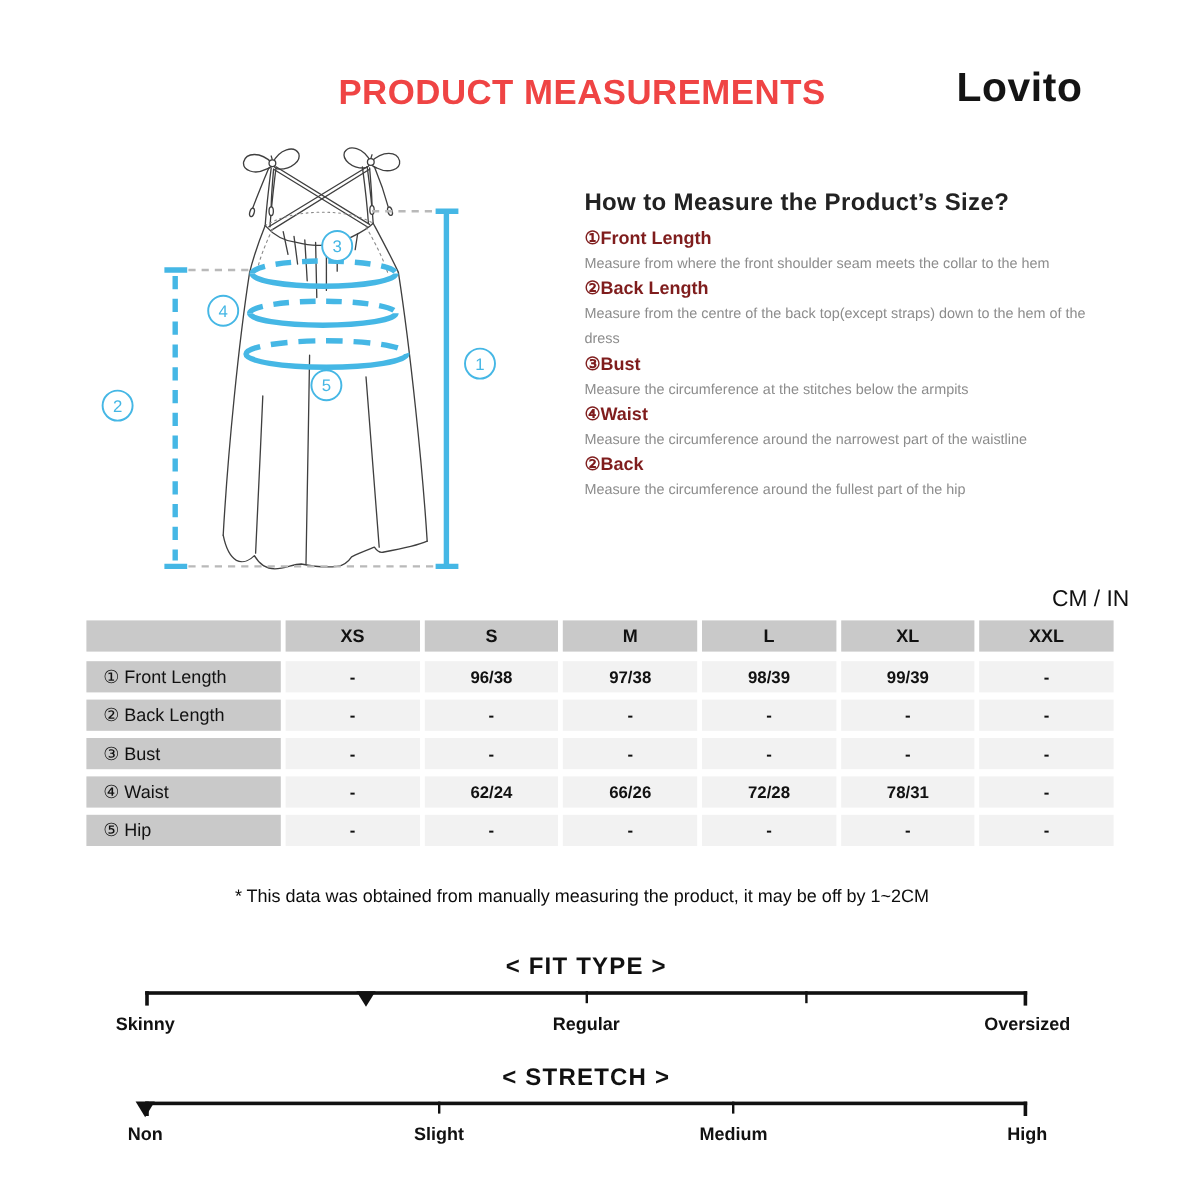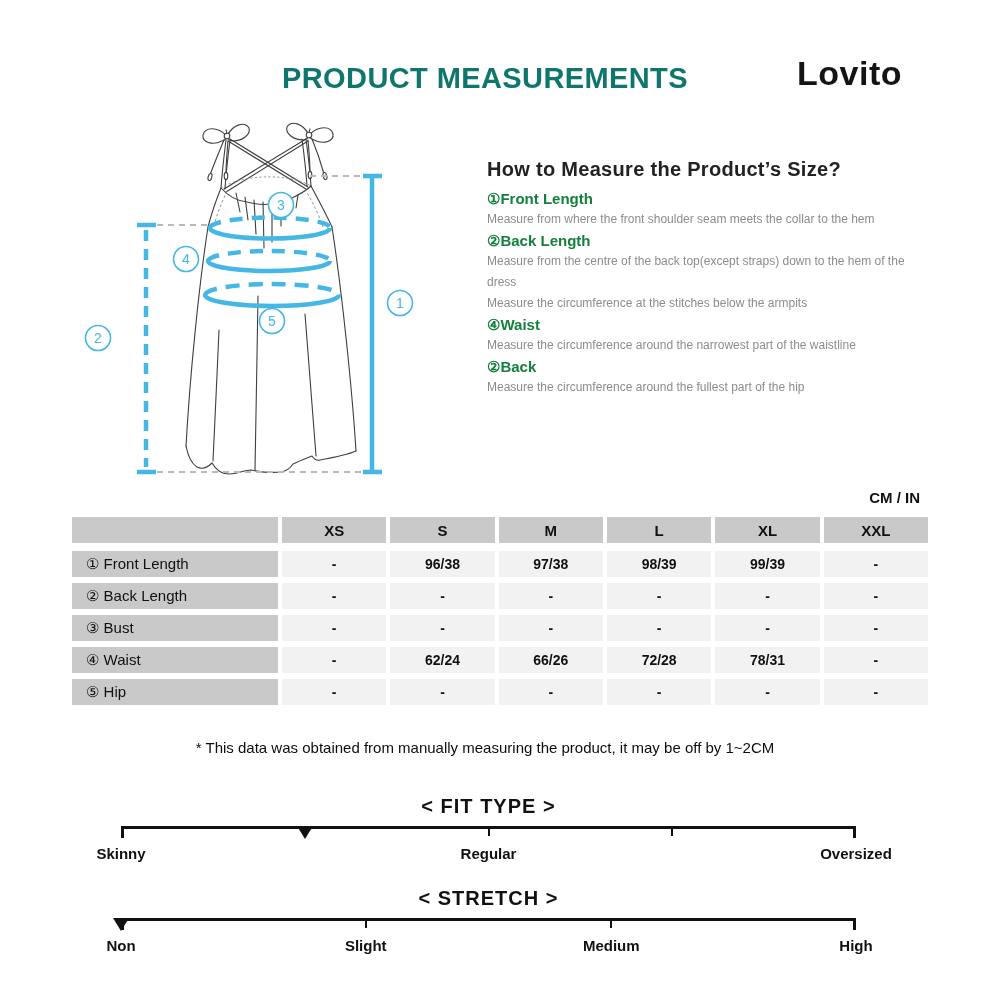--- a/index.html
+++ b/index.html
@@ -3,37 +3,37 @@
 <meta charset="utf-8">
 <style>
   html,body{margin:0;padding:0;}
   body{
     width:1000px;height:1000px;position:relative;background:#ffffff;
     font-family:"Liberation Sans", sans-serif;color:#111;overflow:hidden;
   }
   .abs{position:absolute;}
   .page-title{
     left:485px;top:62px;transform:translateX(-50%);
-    font-size:29px;font-weight:700;letter-spacing:.4px;white-space:nowrap;color:#0f766e;
+    font-size:29px;font-weight:700;letter-spacing:.4px;white-space:nowrap;color:#ef4444;
   }
   .brand-logo{
     right:98px;top:54px;font-size:34px;font-weight:700;letter-spacing:.5px;color:#141414;
   }
   
   .howto{left:487px;top:158px;width:445px;}
   .howto-heading{font-size:20px;font-weight:700;letter-spacing:.3px;margin:0 0 7px 0;color:#222;}
-  .howto-item-title{font-size:15px;font-weight:700;line-height:21px;color:#15803d;}
+  .howto-item-title{font-size:15px;font-weight:700;line-height:21px;color:#7f1d1d;}
   .howto-item-desc{font-size:12px;line-height:21px;color:var(--desc,#8c8c8c);}
   
-  .unit-label{right:80px;top:489px;font-size:15px;font-weight:700;}
+  .unit-label{right:59px;top:489px;font-size:19px;font-weight:400;}
   .size-table{left:72px;top:517px;width:856px;}
   .trow{display:flex;gap:4px;margin-bottom:6px;}
   .trow.head{margin-bottom:8px;border-radius:13px;}
   .cell{height:26px;display:flex;align-items:center;justify-content:center;box-sizing:border-box;}
-  .lab{width:206px;flex:none;background:var(--thbg,#c9c9c9);justify-content:flex-start;padding-left:14px;font-size:15px;}
+  .lab{width:162px;flex:none;background:var(--thbg,#c9c9c9);justify-content:flex-start;padding-left:14px;font-size:15px;}
   .hcell{flex:1;background:var(--thbg,#c9c9c9);font-weight:700;font-size:15px;}
   .vcell{flex:1;background:var(--tcbg,#f2f2f2);font-weight:700;font-size:14px;}
   
   .note{left:485px;top:739px;transform:translateX(-50%);font-size:15px;font-weight:400;white-space:nowrap;color:#0d0d0d;}
   
   .scale{position:absolute;left:121px;width:735px;height:72px;}
   #scale-fit{top:795px;}
   #scale-stretch{top:887px;}
   .scale-title{position:absolute;top:0;left:0;width:100%;text-align:center;font-size:20px;font-weight:700;letter-spacing:1px;white-space:nowrap;}
   .scale-line{position:absolute;top:31px;left:0;width:100%;height:14px;}
@@ -167,20 +167,21 @@
   </g>
 </svg>
 
 <div class="abs howto">
   <h2 class="howto-heading">How to Measure the Product’s Size?</h2>
   <div id="howto-items">
       <div class="howto-item-title">①Front Length</div>
       <div class="howto-item-desc">Measure from where the front shoulder seam meets the collar to the hem</div>
       <div class="howto-item-title">②Back Length</div>
       <div class="howto-item-desc">Measure from the centre of the back top(except straps) down to the hem of the dress</div>
+      <div class="howto-item-title">③Bust</div>
       <div class="howto-item-desc">Measure the circumference at the stitches below the armpits</div>
       <div class="howto-item-title">④Waist</div>
       <div class="howto-item-desc">Measure the circumference around the narrowest part of the waistline</div>
       <div class="howto-item-title">②Back</div>
       <div class="howto-item-desc">Measure the circumference around the fullest part of the hip</div>
     </div>
 </div>
 
 <div class="abs unit-label">CM / IN</div>
 

